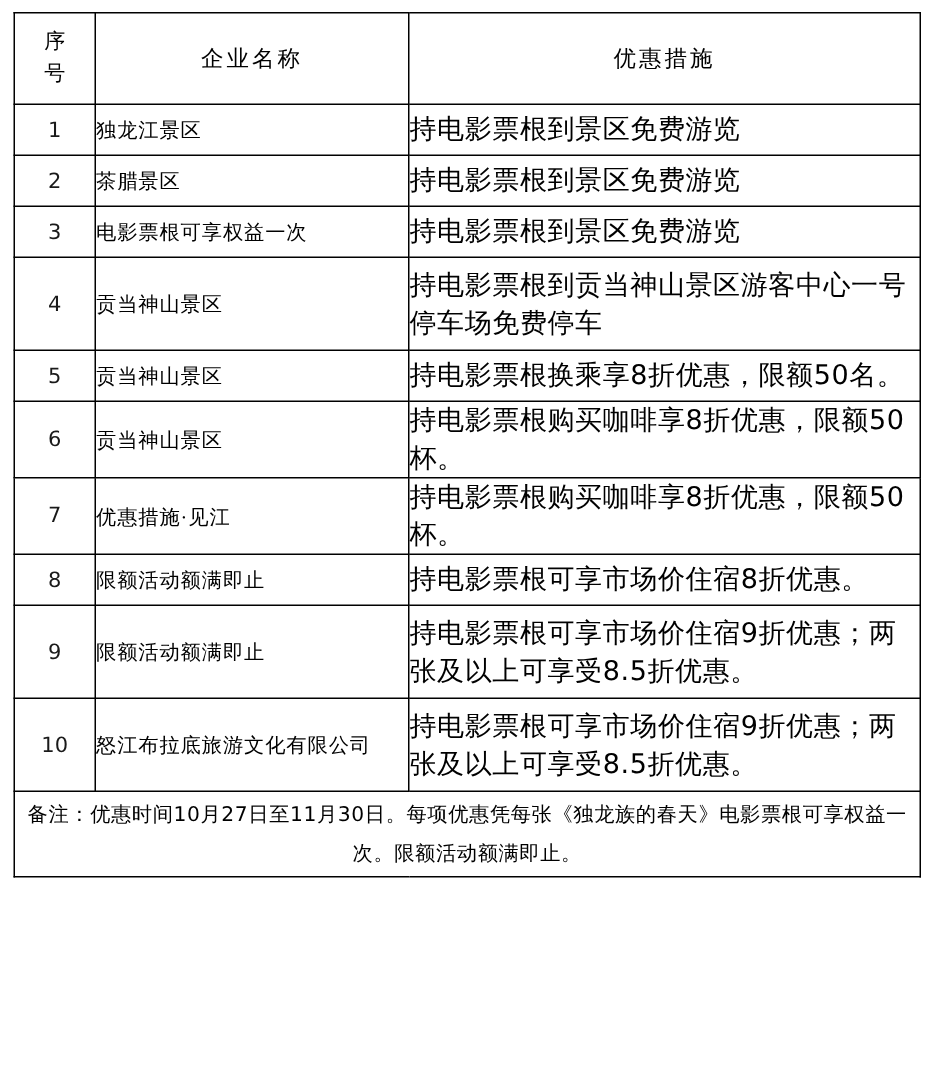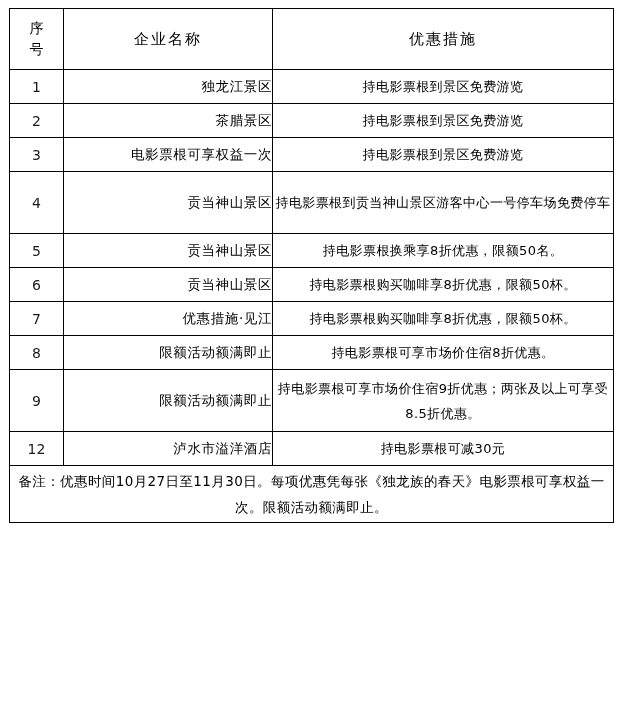--- a/index.html
+++ b/index.html
@@ -68,29 +68,30 @@
   }
 
   
   .cell-no {
     text-align: center;
     font-size: 14px;
     font-family: "DejaVu Sans", "Liberation Sans", sans-serif;
     color: #1a1a1a;
   }
   .cell-name {
-    text-align: right;
+    text-align: left;
     font-size: 13.5px;
     line-height: 25px;
     padding: 3px 6px;
     letter-spacing: 0.6px;
+    font-family: Liberation Serif, serif;
   }
   .cell-measure {
-    text-align: center;
-    font-size: 13px;
+    text-align: left;
+    font-size: 18px;
     line-height: 25px;
     padding: 3px 7px;
     letter-spacing: 0.4px;
   }
 
   tr.r-single td { height: 33px; }
   tr.r-double td { height: 61px; }
 
   
   .note-cell {
@@ -172,27 +173,27 @@
           <td class="cell-name">限额活动额满即止</td>
           <td class="cell-measure">持电影票根可享市场价住宿8折优惠。</td>
         </tr>
 
         <tr class="r-double">
           <td class="cell-no">9</td>
           <td class="cell-name">限额活动额满即止</td>
           <td class="cell-measure">持电影票根可享市场价住宿9折优惠；两张及以上可享受8.5折优惠。</td>
         </tr>
 
-
-
-        <tr class="r-single">
-          <td class="cell-no">12</td>
-          <td class="cell-name">泸水市溢洋酒店</td>
-          <td class="cell-measure">持电影票根可减30元</td>
-        </tr>
+        <tr class="r-double">
+          <td class="cell-no">10</td>
+          <td class="cell-name">怒江布拉底旅游文化有限公司</td>
+          <td class="cell-measure">持电影票根可享市场价住宿9折优惠；两张及以上可享受8.5折优惠。</td>
+        </tr>
+
+
 
 
         <tr>
           <td class="note-cell" colspan="3">备注：优惠时间10月27日至11月30日。每项优惠凭每张《独龙族的春天》电影票根可享权益一次。限额活动额满即止。</td>
         </tr>
 
       </tbody>
     </table>
   </div>
 </div>

